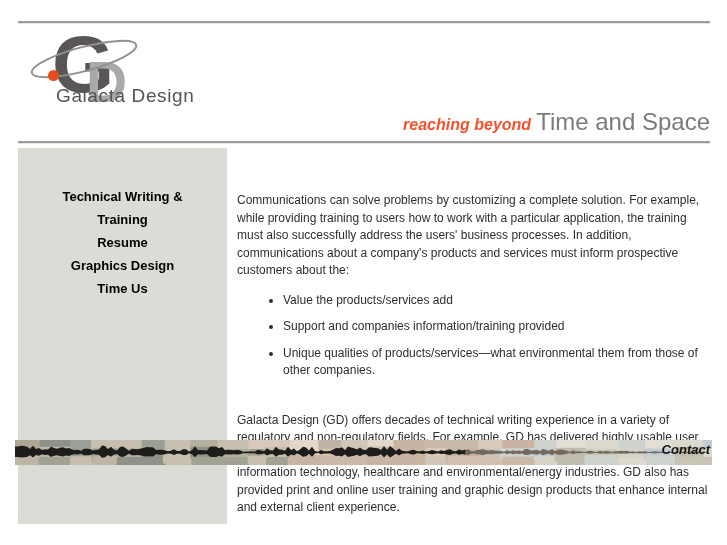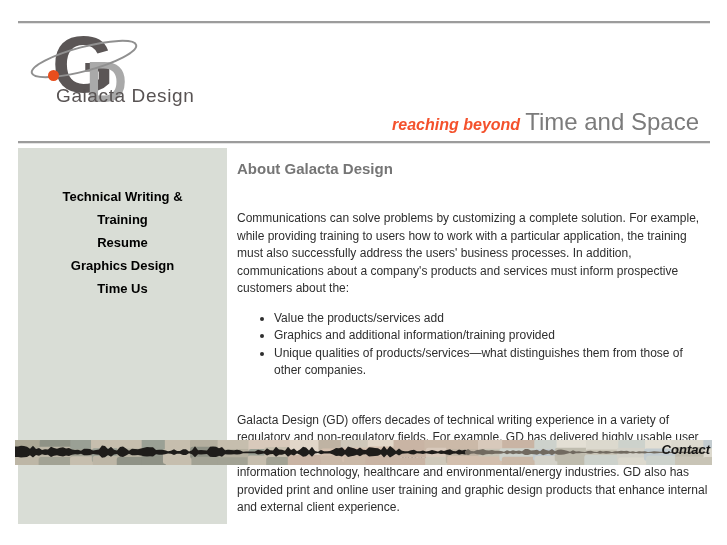--- a/index.html
+++ b/index.html
@@ -32,21 +32,21 @@
     position:absolute;left:48px;top:70px;width:11px;height:11px;
     border-radius:50%;
   }
   .logo-name{
     position:absolute;left:56px;top:85px;
     font-size:19px;letter-spacing:0.6px;color:#585353;font-weight:500;
   }
 
   
   .tagline{
-    position:absolute;top:108px;right:28px;
+    position:absolute;top:108px;right:17px;
     display:flex;align-items:baseline;white-space:nowrap;justify-content:flex-end;
   }
   .tagline-lead{
     font-style:italic;font-weight:bold;font-size:16px;padding-right:5px;
   }
   .tagline-main{
     font-size:24px;
   }
 
   
@@ -63,21 +63,21 @@
   
   .content{
     position:absolute;left:237px;top:160px;width:474px;
     color:#2e2e2e;font-size:12px;line-height:17.5px;
   }
   .content h1{
     margin:0;font-size:15px;font-weight:bold;color:#757575;line-height:18px;
   }
   .content p{margin:32px 0 0 0;}
   .content ul{margin:12px 0 0 0;padding-left:37px;}
-  .content li{margin:0;}
+  .content li{margin:9px;}
 
   
   .banner{
     position:absolute;left:15px;top:440px;width:697px;height:25px;
     overflow:hidden;
   }
   .banner svg{display:block;}
   .contact{
     position:absolute;top:442px;right:17px;
     font-size:13px;font-weight:bold;font-style:italic;color:#141414;
@@ -111,26 +111,25 @@
   <div class="sidebar" style="background: rgb(217, 221, 214);">
     <nav class="nav" id="nav">
         <a href="#">Technical Writing &amp; Training</a>
         <a href="#">Resume</a>
         <a href="#">Graphics Design</a>
         <a href="#">Time Us</a>
       </nav>
   </div>
 
   <div class="content">
-    <h1>About Galacta Design</h1>
     <p>Communications can solve problems by customizing a complete solution. For example, while providing training to users how to work with a particular application, the training must also successfully address the users' business processes. In addition, communications about a company's products and services must inform prospective customers about the:</p>
     <ul id="bullet-list">
         <li>Value the products/services add</li>
-        <li>Graphics and additional information/training provided</li>
-        <li>Unique qualities of products/services—what distinguishes them from those of other companies.</li>
+        <li>Support and companies information/training provided</li>
+        <li>Unique qualities of products/services—what environmental them from those of other companies.</li>
       </ul>
     <p>Galacta Design (GD) offers decades of technical writing experience in a variety of regulatory and non-regulatory fields. For example, GD has delivered highly usable user reference guides, quick start guides, and quick reference guides for financial services, information technology, healthcare and environmental/energy industries. GD also has provided print and online user training and graphic design products that enhance internal and external client experience.</p>
   </div>
 
   <div class="banner">
     <svg id="banner-svg" width="697" height="25" viewBox="0 0 697 25">
         <rect x="-5.0236" y="-3.3992" width="36.6096" height="15.8744" rx="2.5" fill="#ada896"></rect>
         <rect x="-4.7568" y="8.4866" width="36.6096" height="11.7912" rx="2.5" fill="#c6beae"></rect>
         <rect x="-4.882" y="17.0569" width="36.6096" height="11.9884" rx="2.5" fill="#bdb6a6"></rect>
         <rect x="24.6568" y="-0.6593" width="37.6272" height="12.0564" rx="2.5" fill="#8f9286"></rect>

